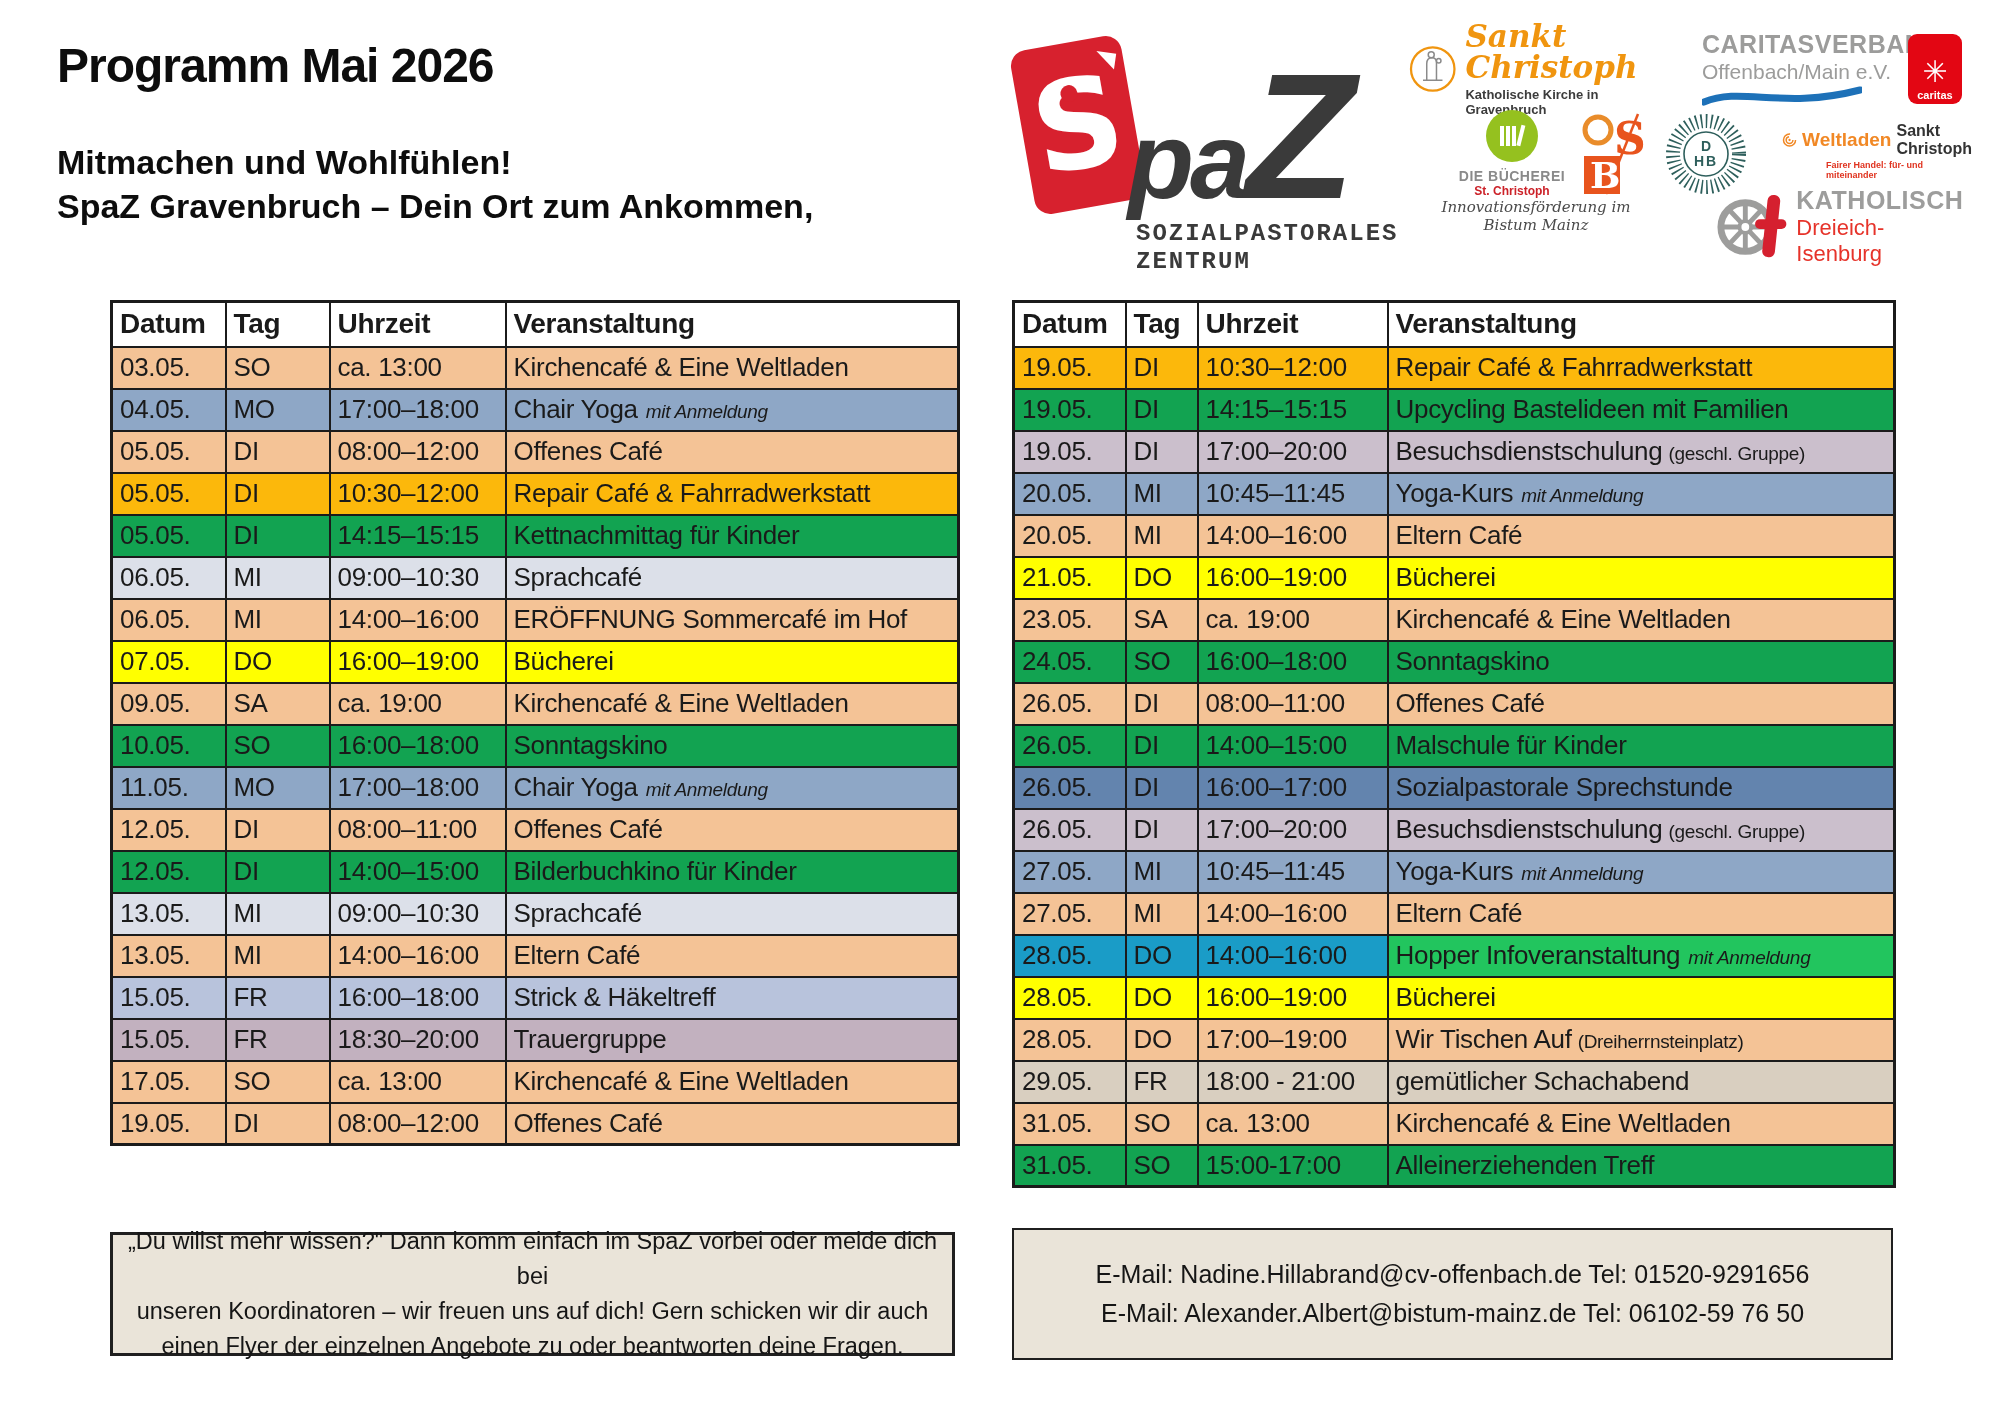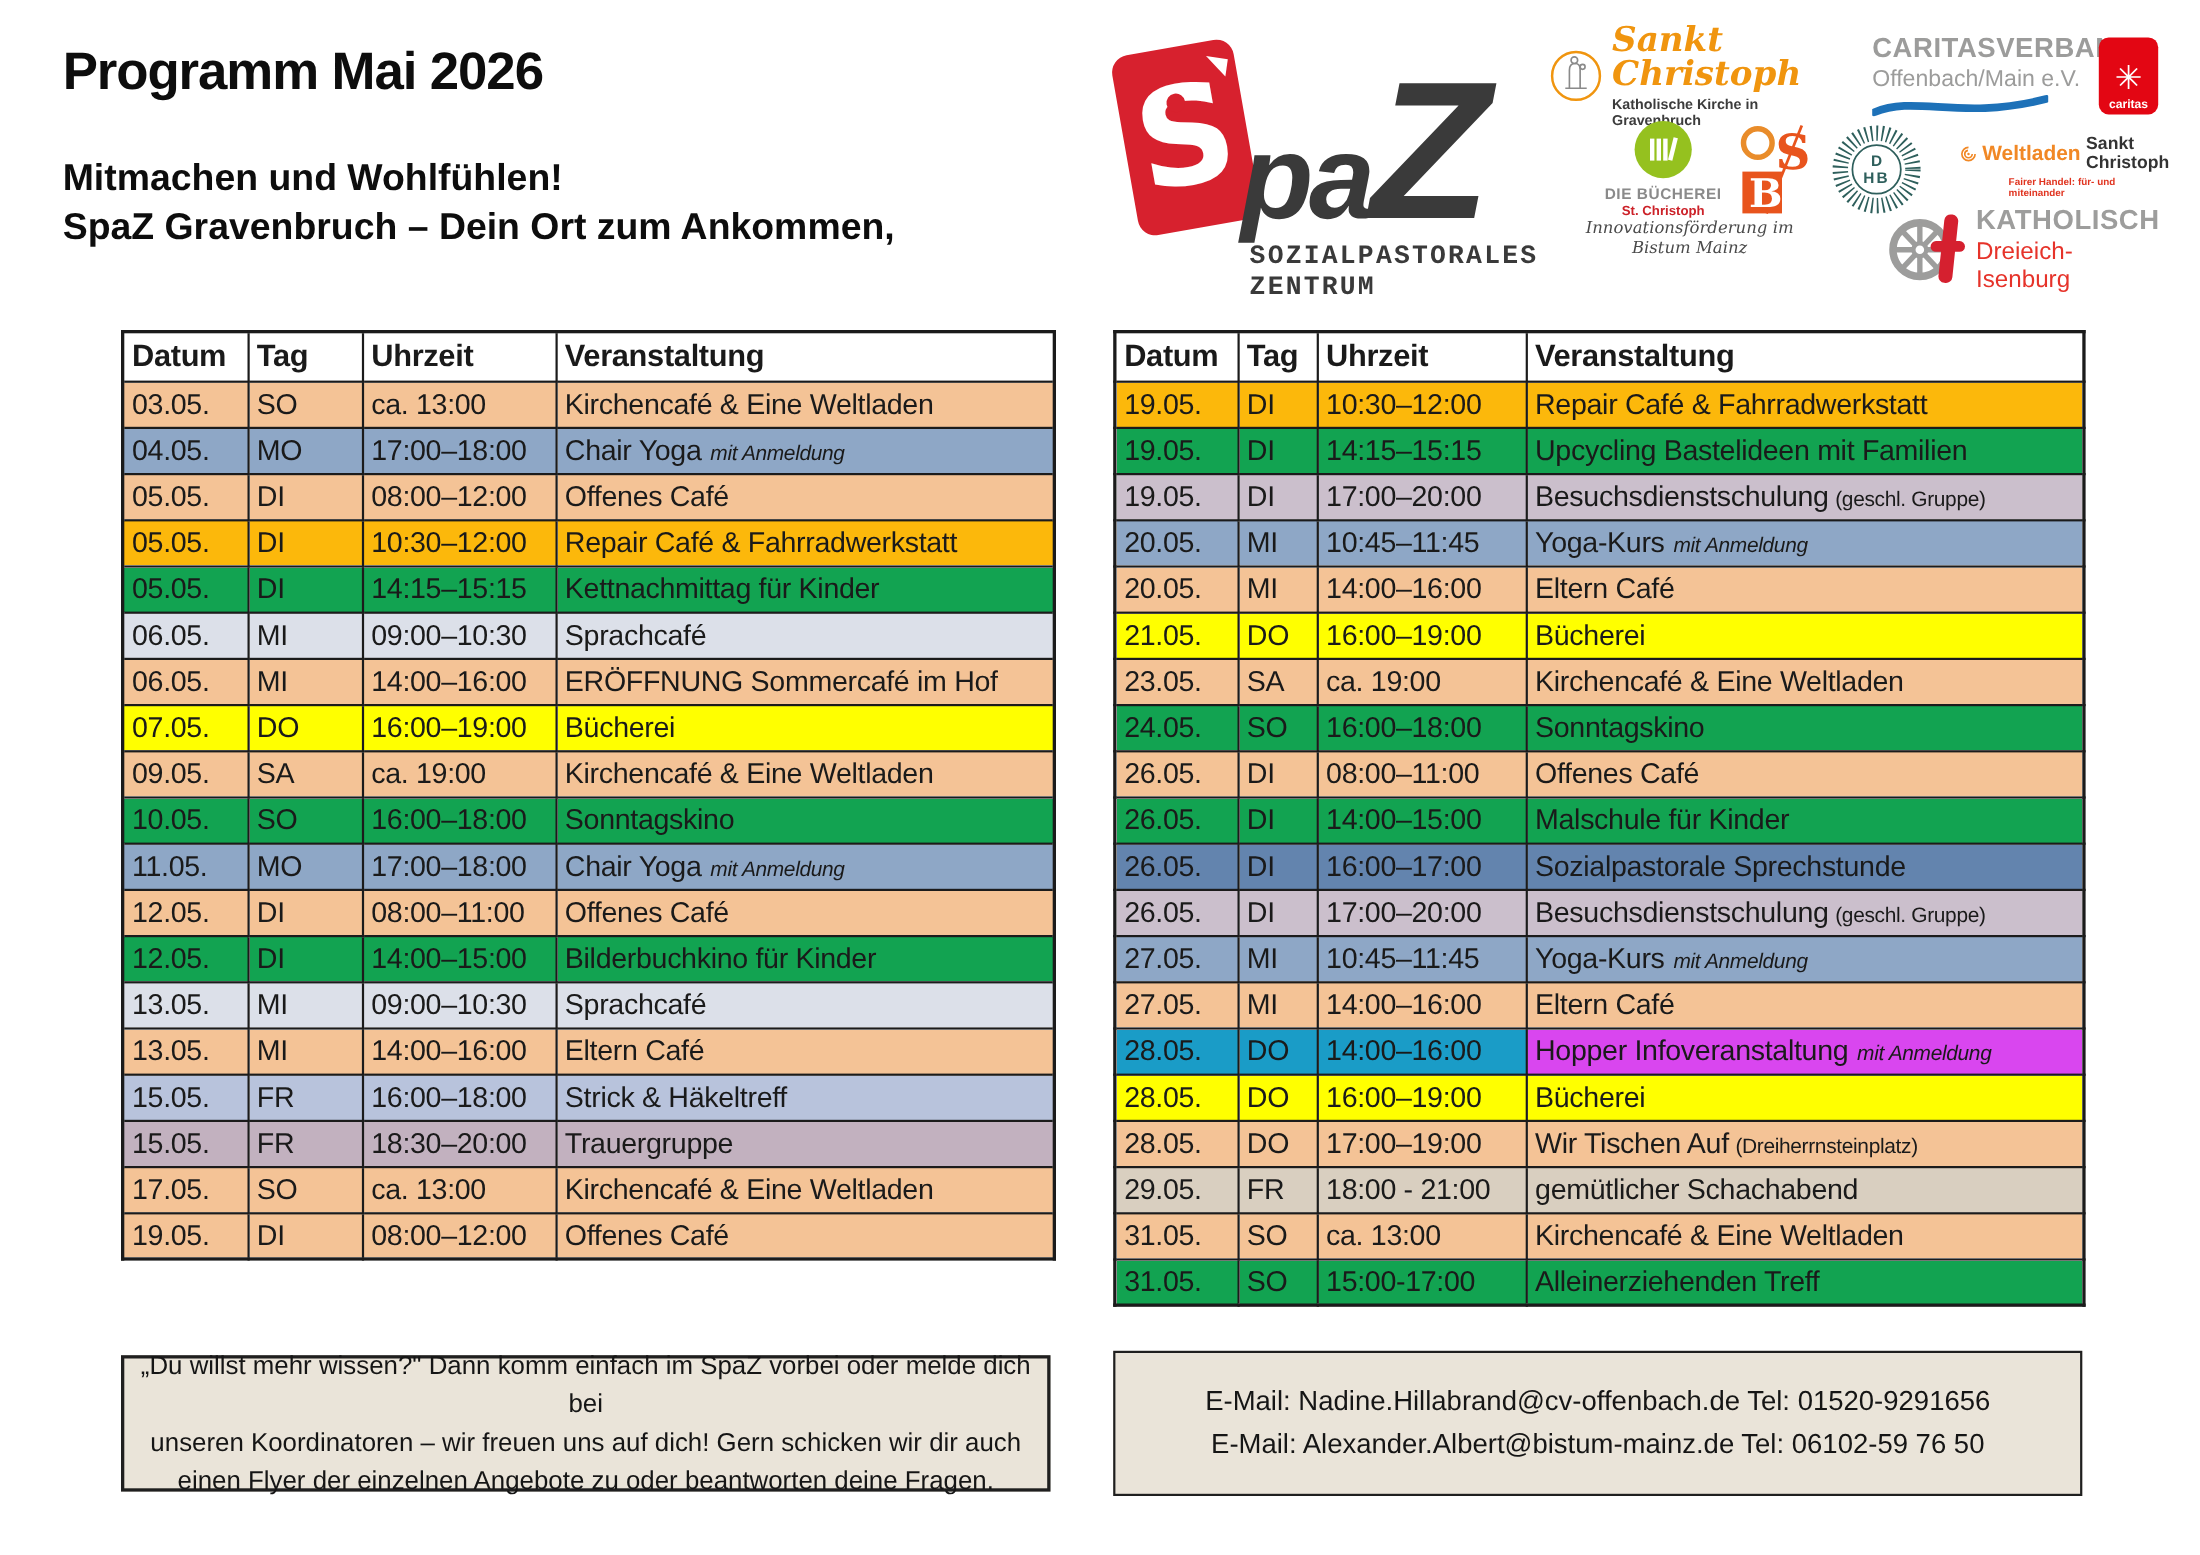--- a/index.html
+++ b/index.html
@@ -444,21 +444,21 @@
       <tr>
         <td style="background: rgb(244, 195, 150);">27.05.</td>
         <td style="background: rgb(244, 195, 150);">MI</td>
         <td style="background: rgb(244, 195, 150);">14:00–16:00</td>
         <td style="background: rgb(244, 195, 150);"><span>Eltern Café</span></td>
       </tr>
       <tr>
         <td style="background: rgb(26, 156, 199);">28.05.</td>
         <td style="background: rgb(26, 156, 199);">DO</td>
         <td style="background: rgb(26, 156, 199);">14:00–16:00</td>
-        <td style="background: #d946ef;"><span>Hopper Infoveranstaltung</span><span class="note-italic">mit Anmeldung</span></td>
+        <td style="background: #22c55e;"><span>Hopper Infoveranstaltung</span><span class="note-italic">mit Anmeldung</span></td>
       </tr>
       <tr>
         <td style="background: rgb(255, 255, 0);">28.05.</td>
         <td style="background: rgb(255, 255, 0);">DO</td>
         <td style="background: rgb(255, 255, 0);">16:00–19:00</td>
         <td style="background: rgb(255, 255, 0);"><span>Bücherei</span></td>
       </tr>
       <tr>
         <td style="background: rgb(244, 195, 150);">28.05.</td>
         <td style="background: rgb(244, 195, 150);">DO</td>

